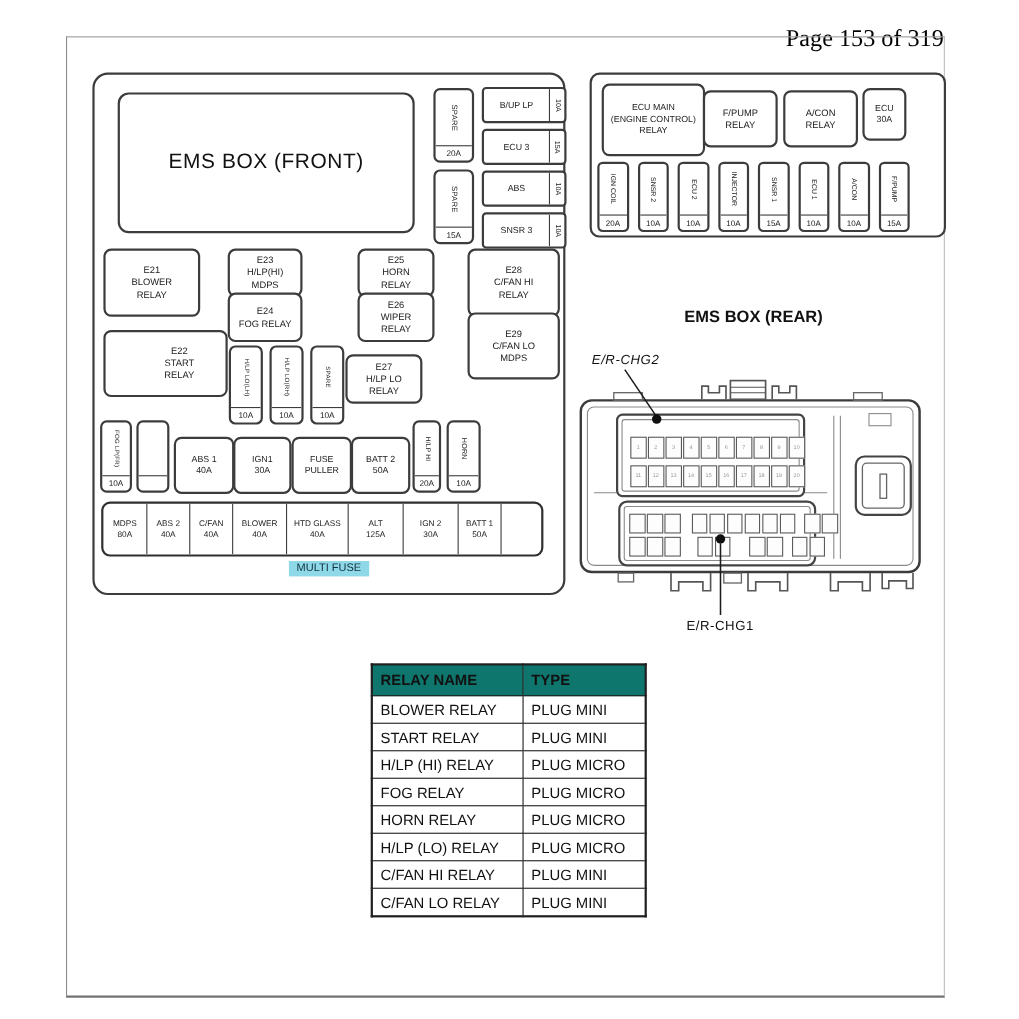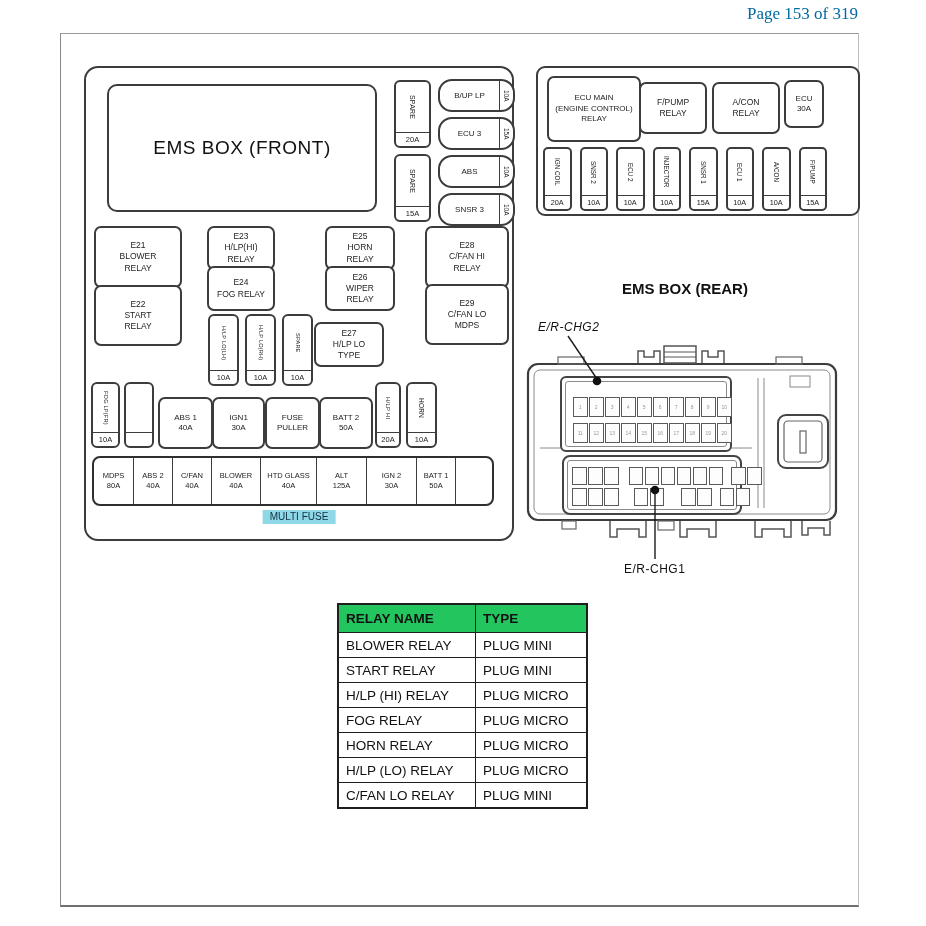--- a/index.html
+++ b/index.html
@@ -1,21 +1,21 @@
 <!DOCTYPE html>
 <html><head>
 <meta charset="utf-8">
 <style>
   html,body{margin:0;padding:0;background:#fff;}
   .page{position:relative;width:926px;height:926px;background:#fff;overflow:hidden;
         font-family:"Liberation Sans",sans-serif;color:#1a1a1a;}
   .abs{position:absolute;}
   
-  .page-header{position:absolute;top:4px;right:68px;font-family:"Liberation Serif",serif;
-               font-size:17px;color:#0369a1;}
+  .page-header{position:absolute;top:22px;right:68px;font-family:"Liberation Serif",serif;
+               font-size:22px;color:#000000;}
   .page-frame{position:absolute;left:60px;top:33px;width:797px;height:871px;
               border-top:1px solid #9a9a9a;border-left:1px solid #8a8a8a;
               border-right:1px solid #bdbdbd;border-bottom:2px solid #6f6f6f;}
   .footer-note{position:absolute;left:60px;top:872px;width:798px;text-align:center;
                font-weight:bold;font-size:18px;letter-spacing:.3px;color:#111;}
   
   .obox{position:absolute;border:2px solid #3c3c3c;border-radius:12px;background:#fff;}
   .relay-box{position:absolute;border:2px solid #3c3c3c;border-radius:7px;background:#fff;
              display:flex;align-items:center;justify-content:center;text-align:center;
              font-size:8.5px;line-height:1.3;white-space:pre-line;color:#222;}
@@ -23,21 +23,21 @@
               display:flex;align-items:center;justify-content:center;font-size:19px;
               letter-spacing:.5px;color:#111;}
   
   .vfuse{position:absolute;border:2px solid #3c3c3c;border-radius:6px;background:#fff;
          display:flex;flex-direction:column;overflow:hidden;}
   .vfuse .lbl{flex:1;display:flex;align-items:center;justify-content:center;
               writing-mode:vertical-rl;font-size:6.5px;letter-spacing:.2px;color:#222;}
   .vfuse .amp{height:13px;border-top:1.5px solid #3c3c3c;display:flex;align-items:center;
               justify-content:center;font-size:7.5px;color:#222;}
   
-  .hfuse{position:relative;width:73px;height:29px;border:2px solid #3c3c3c;border-radius:14px;
+  .hfuse{position:relative;width:73px;height:29px;border:2px solid #3c3c3c;border-radius:4px;
          background:#fff;display:flex;overflow:hidden;margin-bottom:5px;}
   .hfuse .lbl{flex:1;display:flex;align-items:center;justify-content:center;font-size:8px;color:#222;}
   .hfuse .amp{width:13px;border-left:1.5px solid #3c3c3c;display:flex;align-items:center;
               justify-content:center;writing-mode:vertical-rl;font-size:6.5px;color:#222;}
   
   .mstrip{position:absolute;left:6px;top:388px;width:398px;height:46px;border:2.5px solid #2f2f2f;
           border-radius:8px;background:#fff;display:grid;
           grid-template-columns:40px 39px 39px 49px 56px 50px 50px 39px auto;overflow:hidden;}
   .mcell{border-right:1.5px solid #3c3c3c;display:flex;align-items:center;justify-content:center;
          text-align:center;font-size:7.5px;line-height:1.35;white-space:pre-line;color:#222;}
@@ -62,21 +62,21 @@
   .conn-inner{position:absolute;inset:3px;border:1px solid #8a8a8a;border-radius:3px;}
   .pin-row{position:absolute;display:flex;gap:1.5px;}
   .pin{width:12.5px;height:18px;border:1.2px solid #5a5a5a;background:#fdfdfd;
        display:flex;align-items:center;justify-content:center;font-size:5px;color:#999;}
   .pin-s{width:12.5px;height:16px;border:1.2px solid #5a5a5a;background:#fdfdfd;}
   .sp{height:1px;}
   
   .rtable{position:absolute;left:337px;top:603px;border-collapse:collapse;z-index:2;}
   .rtable th,.rtable td{border:1px solid #1f1f1f;font-size:13.5px;padding:0 0 0 7px;
                         text-align:left;color:#111;}
-  .rtable th{background:#22c55e;font-weight:bold;height:27px;}
+  .rtable th{background:#0f766e;font-weight:bold;height:27px;}
   .rtable td{height:24px;background:#fff;}
   .rtable{border:2px solid #1f1f1f;}
   .rtable .c1{width:129px;}
   .rtable .c2{width:103px;}
 </style>
 </head>
 <body>
 
 <div class="page">
 
@@ -115,26 +115,26 @@
       </div>
         <div class="hfuse">
         <div class="lbl">SNSR 3</div>
         <div class="amp">10A</div>
       </div>
       </div>
 
     <div class="relay-box" style="left:8px;top:158px;width:84px;height:58px;">E21
 BLOWER
 RELAY</div>
-    <div class="relay-box" style="left:8px;top:217px;width:84px;height:57px;">E22
+    <div class="relay-box" style="left:8px;top:232px;width:84px;height:57px;padding-left:25px;">E22
 START
 RELAY</div>
     <div class="relay-box" style="left:121px;top:158px;width:64px;height:40px;">E23
 H/LP(HI)
-RELAY</div>
+MDPS</div>
     <div class="relay-box" style="left:121px;top:198px;width:64px;height:41px;">E24
 FOG RELAY</div>
     <div class="relay-box" style="left:239px;top:158px;width:66px;height:40px;">E25
 HORN
 RELAY</div>
     <div class="relay-box" style="left:239px;top:198px;width:66px;height:41px;">E26
 WIPER
 RELAY</div>
     <div class="relay-box" style="left:339px;top:158px;width:80px;height:58px;">E28
 C/FAN HI
@@ -154,21 +154,21 @@
         <div class="amp">10A</div>
       </div>
         <div class="vfuse" style="position:relative;width:27px;height:68px;">
         <div class="lbl" style="font-size:5.6px;">SPARE</div>
         <div class="amp">10A</div>
       </div>
       </div>
 
     <div class="relay-box" style="left:228px;top:254px;width:66px;height:41px;">E27
 H/LP LO
-TYPE</div>
+RELAY</div>
 
     <div class="vfuse" style="left:5px;top:314px;width:25px;height:62px;">
       <div class="lbl" style="font-size:5.6px;">FOG LP(FR)</div>
       <div class="amp">10A</div>
     </div>
     <div class="vfuse" style="left:38px;top:314px;width:26px;height:62px;">
       <div class="lbl"></div>
       <div class="amp"></div>
     </div>
     <div class="relay-box" style="left:72px;top:329px;width:51px;height:48px;font-size:8px;">ABS 1
@@ -388,19 +388,23 @@
       </tr>
         <tr>
         <td>HORN RELAY</td>
         <td>PLUG MICRO</td>
       </tr>
         <tr>
         <td>H/LP (LO) RELAY</td>
         <td>PLUG MICRO</td>
       </tr>
         <tr>
+        <td>C/FAN HI RELAY</td>
+        <td>PLUG MINI</td>
+      </tr>
+        <tr>
         <td>C/FAN LO RELAY</td>
         <td>PLUG MINI</td>
       </tr>
       </tbody>
   </table>
 
 </div>
 
 </body></html>

